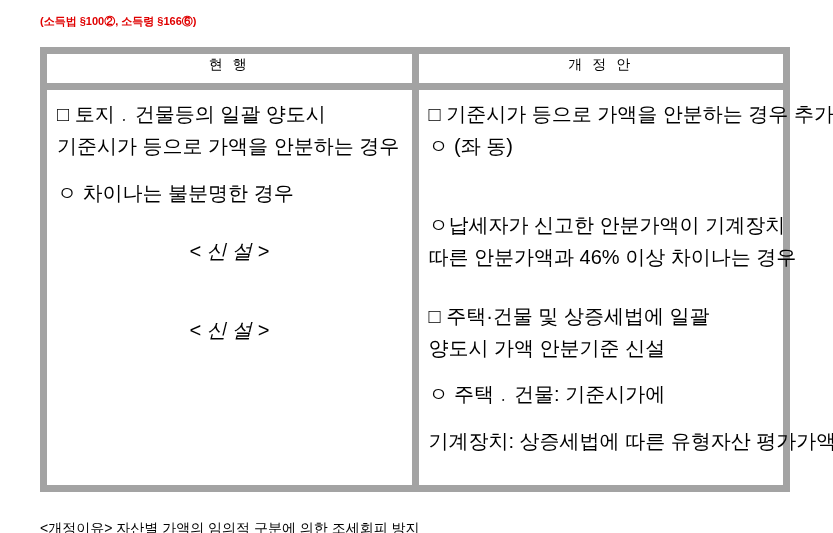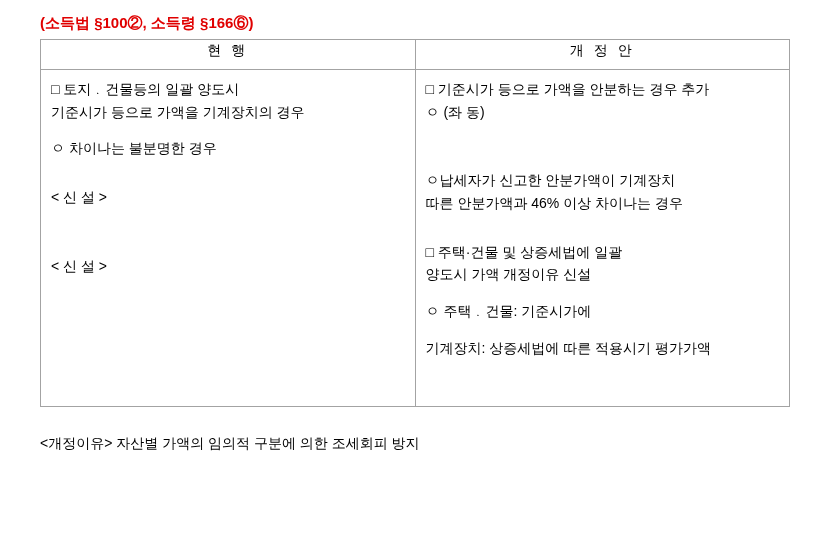--- a/index.html
+++ b/index.html
@@ -22,58 +22,59 @@
     padding: 14px 40px 0 40px;
   }
   .heading {
     font-size: 14.5px;
     line-height: 1.4;
     color: #000;
     margin: 0 0 4px 0;
     white-space: nowrap;
   }
   .law-ref {
-    font-size: 15px;
+    font-size: 11px;
     font-weight: bold;
     color: #e00000;
-    margin: 0 0 6px 0;
+    margin: 0 0 18px 0;
     white-space: nowrap;
   }
   table.cmp {
     width: 750px;
     border-collapse: collapse;
     table-layout: fixed;
     margin-left: 0;
   }
   table.cmp th, table.cmp td {
-    border: 1px solid #a3a3a3;
+    border: 7px solid #a3a3a3;
     vertical-align: top;
   }
   table.cmp th {
     height: 24px;
     font-size: 14px;
     font-weight: normal;
     text-align: center;
     letter-spacing: 3px;
     padding: 2px 0 3px 0;
   }
   table.cmp td {
     padding: 8px 10px 28px 10px;
-    font-size: 14px;
+    font-size: 20px;
     line-height: 1.62;
     height: 300px;
   }
   .cell-line {
     white-space: nowrap;
   }
   .gap-sm { height: 14px; }
   .gap-md { height: 20px; }
   .gap-lg { height: 26px; }
   .centered {
-    text-align: left;
+    text-align: center;
+    font-style: italic;
   }
   .footnotes {
     margin-top: 26px;
     font-size: 14px;
     line-height: 1.5;
   }
   .footnote {
     margin-bottom: 22px;
     white-space: nowrap;
   }
@@ -89,43 +90,43 @@
     <thead>
       <tr>
         <th style="width:50%">현  행</th>
         <th style="width:50%">개 정 안</th>
       </tr>
     </thead>
     <tbody>
       <tr>
         <td>
           <div class="cell-line">□ 토지﹒건물등의 일괄 양도시</div>
-          <div class="cell-line">기준시가 등으로 가액을 기계장치의 경우</div>
+          <div class="cell-line">기준시가 등으로 가액을 안분하는 경우</div>
           <div class="gap-sm"></div>
           <div class="cell-line">ㅇ 차이나는 불분명한 경우</div>
           <div class="gap-lg"></div>
           <div class="cell-line centered">&lt; 신 설 &gt;</div>
           <div class="gap-lg"></div>
           <div class="gap-md"></div>
           <div class="cell-line centered">&lt; 신 설 &gt;</div>
         </td>
         <td>
           <div class="cell-line">□ 기준시가 등으로 가액을 안분하는 경우 추가</div>
           <div class="cell-line">ㅇ (좌 동)</div>
           <div class="gap-lg"></div>
           <div class="gap-md"></div>
           <div class="cell-line">ㅇ납세자가 신고한 안분가액이 기계장치</div>
           <div class="cell-line">따른 안분가액과 46% 이상 차이나는 경우</div>
           <div class="gap-lg"></div>
           <div class="cell-line">□ 주택·건물 및 상증세법에 일괄</div>
-          <div class="cell-line">양도시 가액 개정이유 신설</div>
+          <div class="cell-line">양도시 가액 안분기준 신설</div>
           <div class="gap-sm"></div>
           <div class="cell-line">ㅇ 주택﹒건물: 기준시가에</div>
           <div class="gap-sm"></div>
-          <div class="cell-line">기계장치: 상증세법에 따른 적용시기 평가가액</div>
+          <div class="cell-line">기계장치: 상증세법에 따른 유형자산 평가가액</div>
         </td>
       </tr>
     </tbody>
   </table>
 
   <div class="footnotes">
     <div class="footnote">&lt;개정이유&gt; 자산별 가액의 임의적 구분에 의한 조세회피 방지</div>
   </div>
 
 </div>

